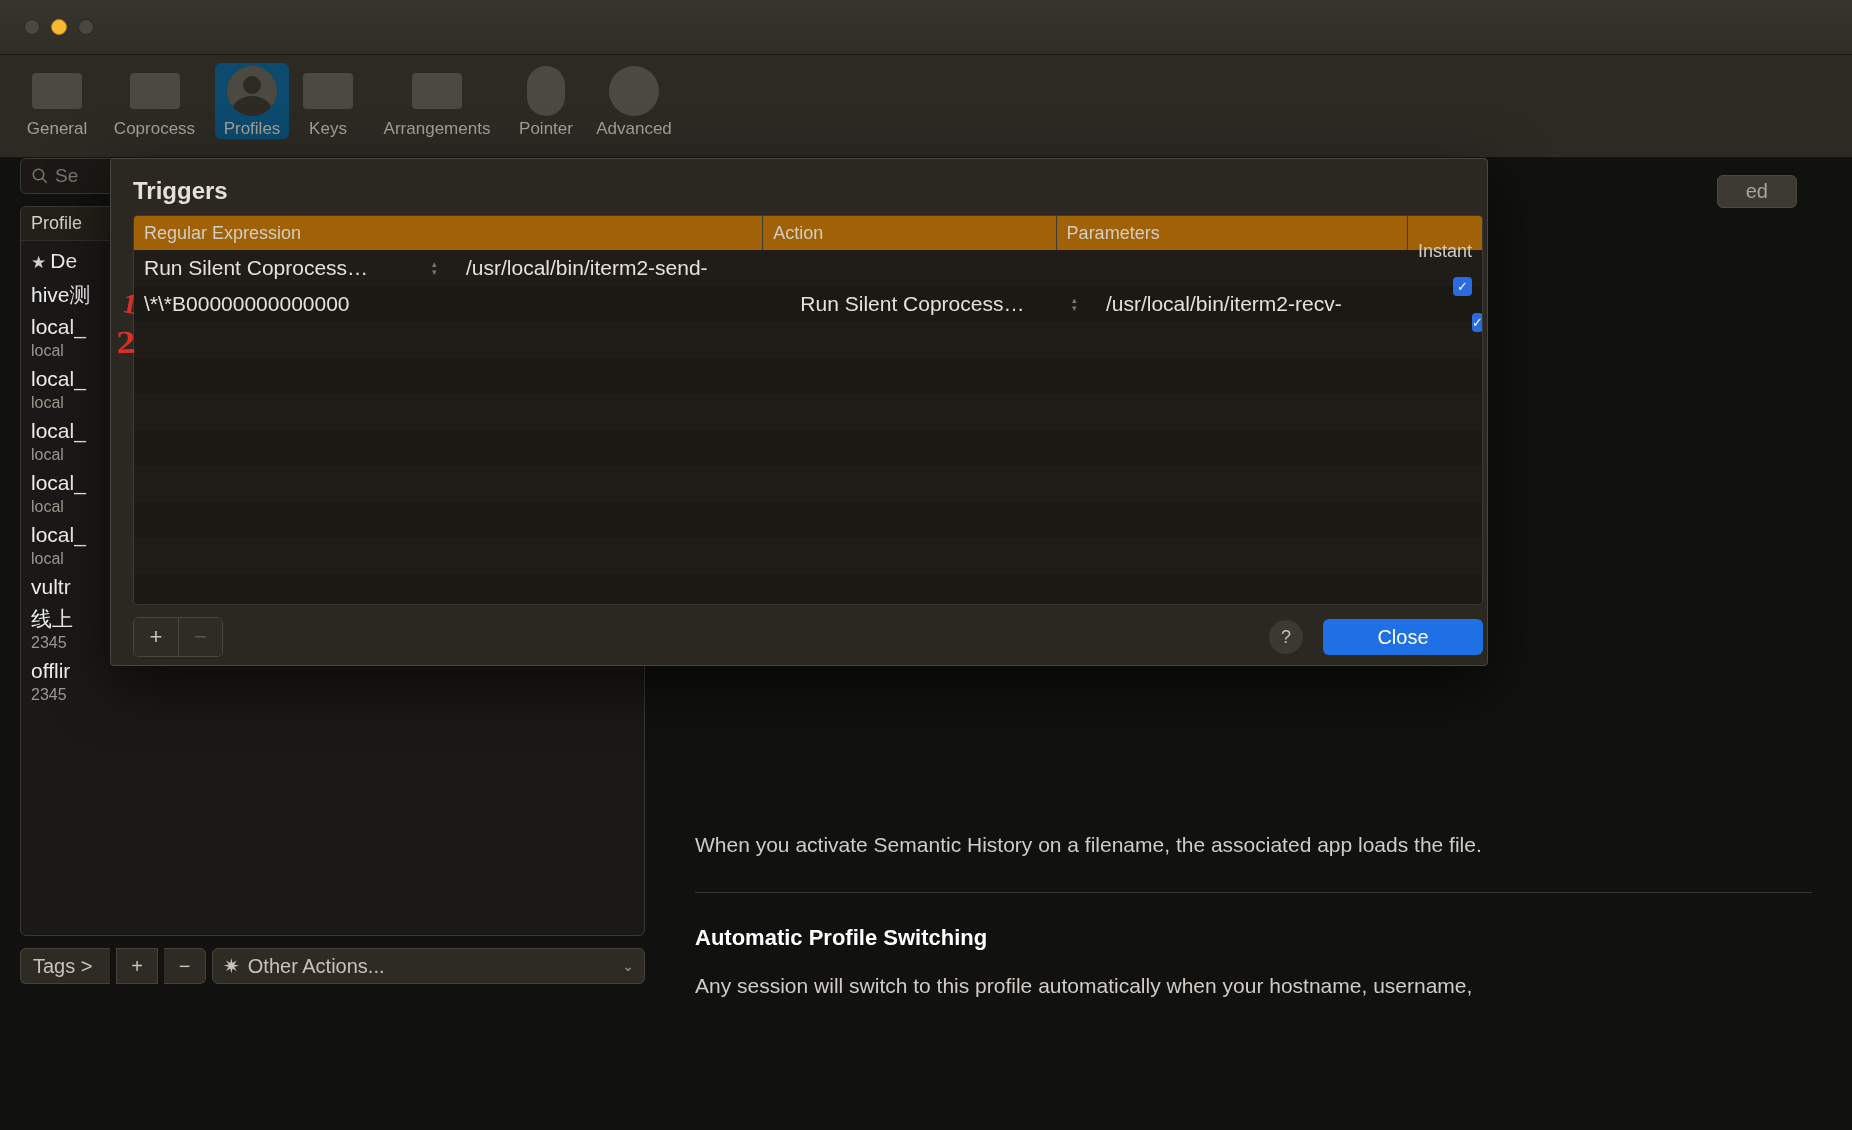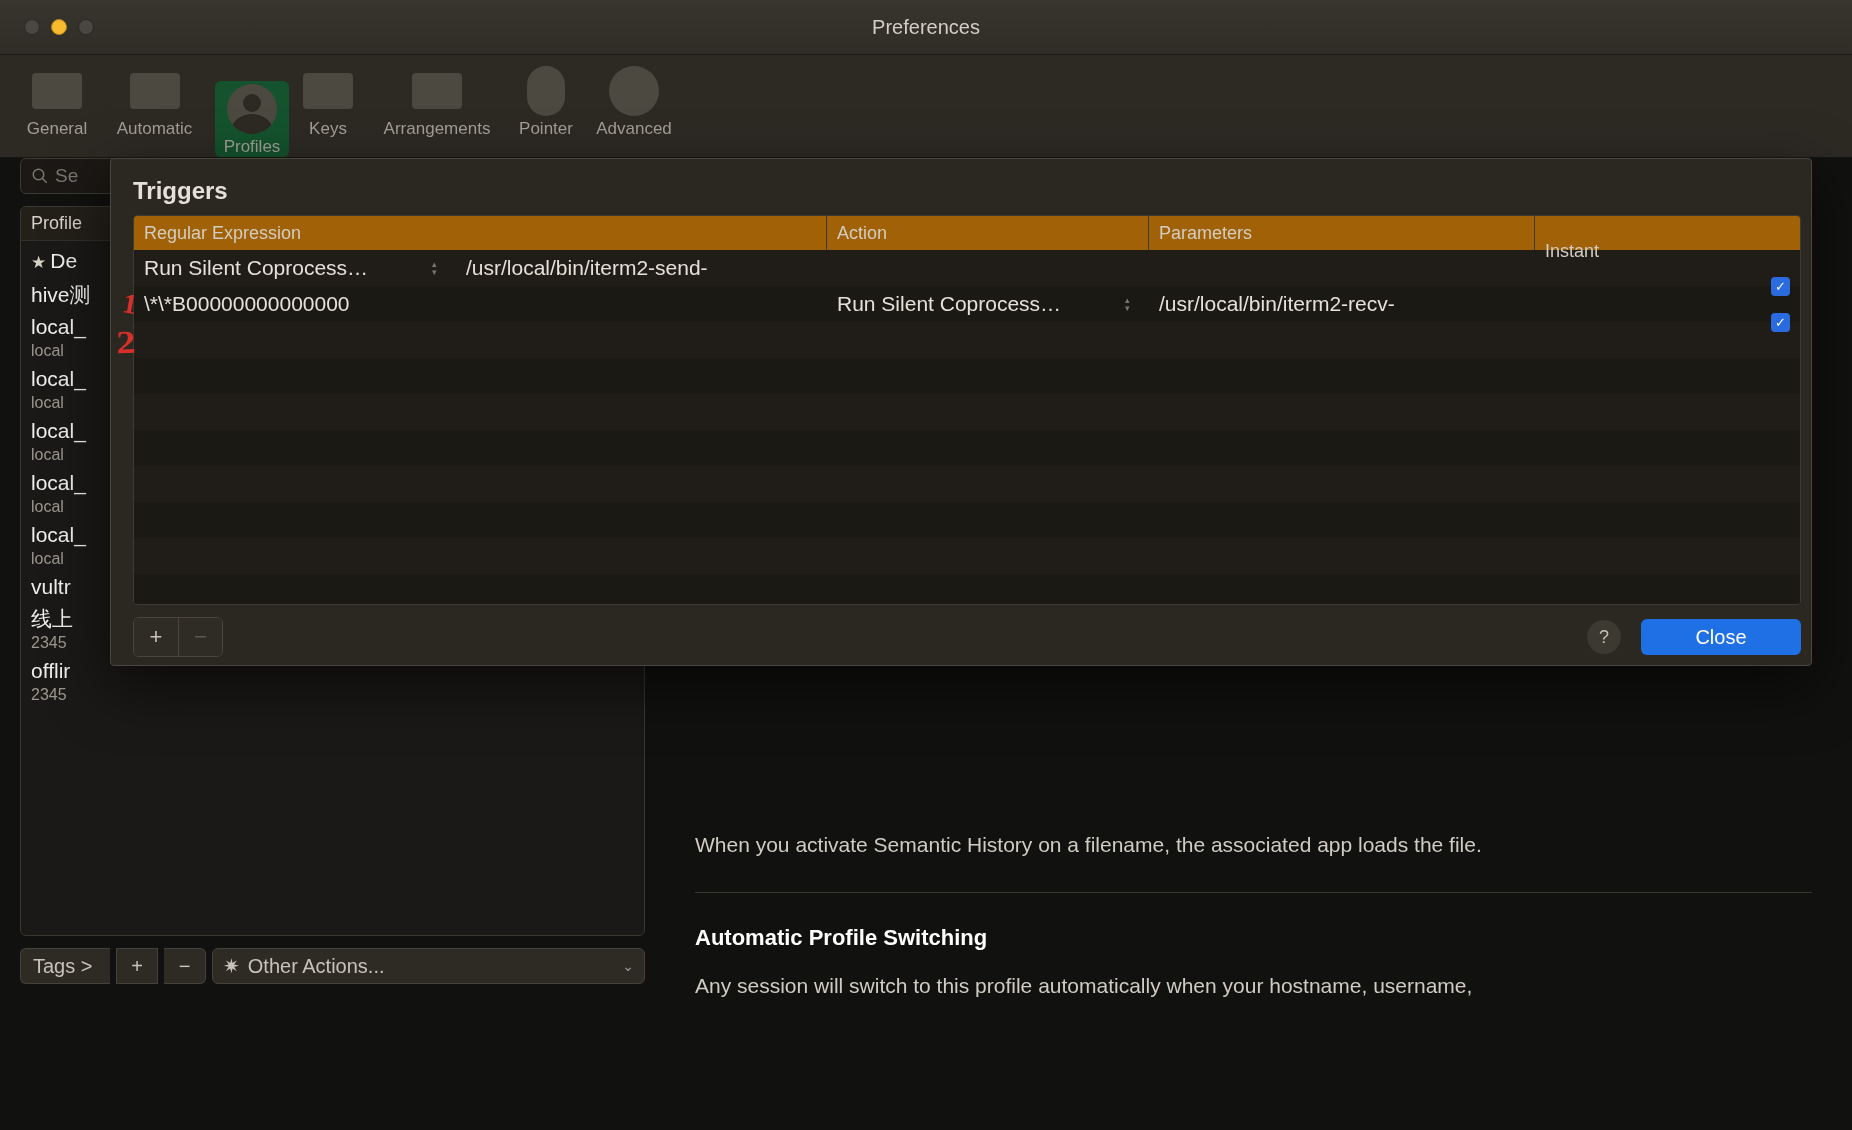--- a/index.html
+++ b/index.html
@@ -10,21 +10,21 @@
     .titlebar { height: 55px; background: linear-gradient(#38352f, #302d27); display: flex; align-items: center; position: relative; border-bottom: 1px solid #1c1a16; }
     .traffic { display: flex; gap: 11px; padding-left: 24px; }
     .traffic span { width: 16px; height: 16px; border-radius: 50%; background: #4a4640; border: 1px solid rgba(0,0,0,.4); display: block; }
     .traffic .min { background: #f6bb2f; border-color: #b28421; }
     .title-text { position: absolute; left: 0; right: 0; text-align: center; font-size: 20px; color: #d3cec7; pointer-events: none; }
 
     
     .toolbar { height: 103px; background: #2d2a24; display: flex; align-items: flex-start; padding: 8px 6px 0 20px; border-bottom: 1px solid #171511; gap: 2px; }
     .tb-item { width: 105px; text-align: center; color: #a39e96; font-size: 17px; padding-top: 2px; border-radius: 6px; cursor: default; }
     .tb-item .ic { display: flex; align-items: center; justify-content: center; height: 52px; margin-bottom: 2px; }
-    .tb-item.selected { background: #14532d; margin-top: 18px; }
+    .tb-item.selected { background: #0c4a6e; }
     .tb-item.sm { width: 74px; }
     .tb-item.md { width: 117px; }
     .tb-ic-head { width: 50px; height: 50px; border-radius: 50%; background: #4c4940; display: inline-block; position: relative; overflow: hidden; }
     .tb-ic-head::after { content:""; position:absolute; left:50%; top:10px; width:18px; height:18px; background:#2d2a24; border-radius:50%; transform:translateX(-50%);}
     .tb-ic-head::before { content:""; position:absolute; left:50%; bottom:-10px; width:40px; height:30px; background:#2d2a24; border-radius:50% 50% 0 0; transform:translateX(-50%);}
     .tb-ic-gear { width: 50px; height: 50px; border-radius: 50%; background: #4c4940; display: inline-block; }
     .tb-ic-rect { width: 50px; height: 36px; border-radius: 4px; background: #4c4940; display: inline-block; }
     .tb-ic-mouse { width: 38px; height: 50px; border-radius: 19px; background: #4c4940; display: inline-block; }
 
     
@@ -54,21 +54,21 @@
     
     .content-right { flex: 1; padding: 30px 40px 0 30px; color: #d0ccc4; font-size: 21px; line-height: 34px; }
     .content-right .sec-title { color: #fff; font-weight: 700; font-size: 22px; margin-bottom: 14px; }
     .content-right .spacer-top { height: 640px; }
     .divider { height: 1px; background: #3a3731; margin: 30px 0 28px 0; }
 
     
     .ed-pill { position: absolute; right: 55px; top: 175px; background: #3d3a32; color: #aaa59c; font-size: 20px; padding: 4px 28px; border-radius: 6px; border: 1px solid #4c4940; }
 
     
-    .dialog { position: absolute; left: 110px; top: 158px; width: 1702px; height: 508px; background: #2b2822; border: 1px solid #4a463d; box-shadow: 0 20px 60px rgba(0,0,0,.6); border-radius: 4px; padding: 18px 10px 18px 22px; }
+    .dialog { position: absolute; left: 110px; top: 158px; width: 1378px; height: 508px; background: #2b2822; border: 1px solid #4a463d; box-shadow: 0 20px 60px rgba(0,0,0,.6); border-radius: 4px; padding: 18px 4px 18px 22px; }
     .dlg-title { font-size: 24px; font-weight: 600; color: #e6e1d8; margin-bottom: 10px; }
 
     .trig-table { border: 1px solid #3d3a33; background: #1d1a15; border-radius: 4px; height: 390px; overflow: hidden; }
     .trig-head { display: flex; background: #a16207; height: 34px; align-items: center; font-size: 18px; color: #d2cdc4; }
     .th { padding: 0 10px; border-right: 1px solid #3d3a33; height: 100%; display: flex; align-items: center; }
     .col-re { width: 693px; }
     .col-ac { width: 322px; }
     .col-pa { width: 386px; }
     .col-in { flex: 1; border-right: none; margin-top: 36px; }
 
@@ -98,35 +98,34 @@
 <body>
 
 <div class="window">
 
   <div class="titlebar">
     <div class="traffic">
       <span></span>
       <span class="min"></span>
       <span></span>
     </div>
-    <div class="title-text">Preferences</div>
   </div>
 
   <div class="toolbar">
     <div class="tb-item sm">
       <div class="ic">
           <span class="tb-ic-rect"></span>
         </div>
       <span>General</span>
     </div>
     <div class="tb-item md">
       <div class="ic">
           <span class="tb-ic-rect"></span>
         </div>
-      <span>Automatic</span>
+      <span>Coprocess</span>
     </div>
     <div class="tb-item sm selected">
       <div class="ic">
           <span class="tb-ic-head"></span>
         </div>
       <span>Profiles</span>
     </div>
     <div class="tb-item sm">
       <div class="ic">
           <span class="tb-ic-rect"></span>

